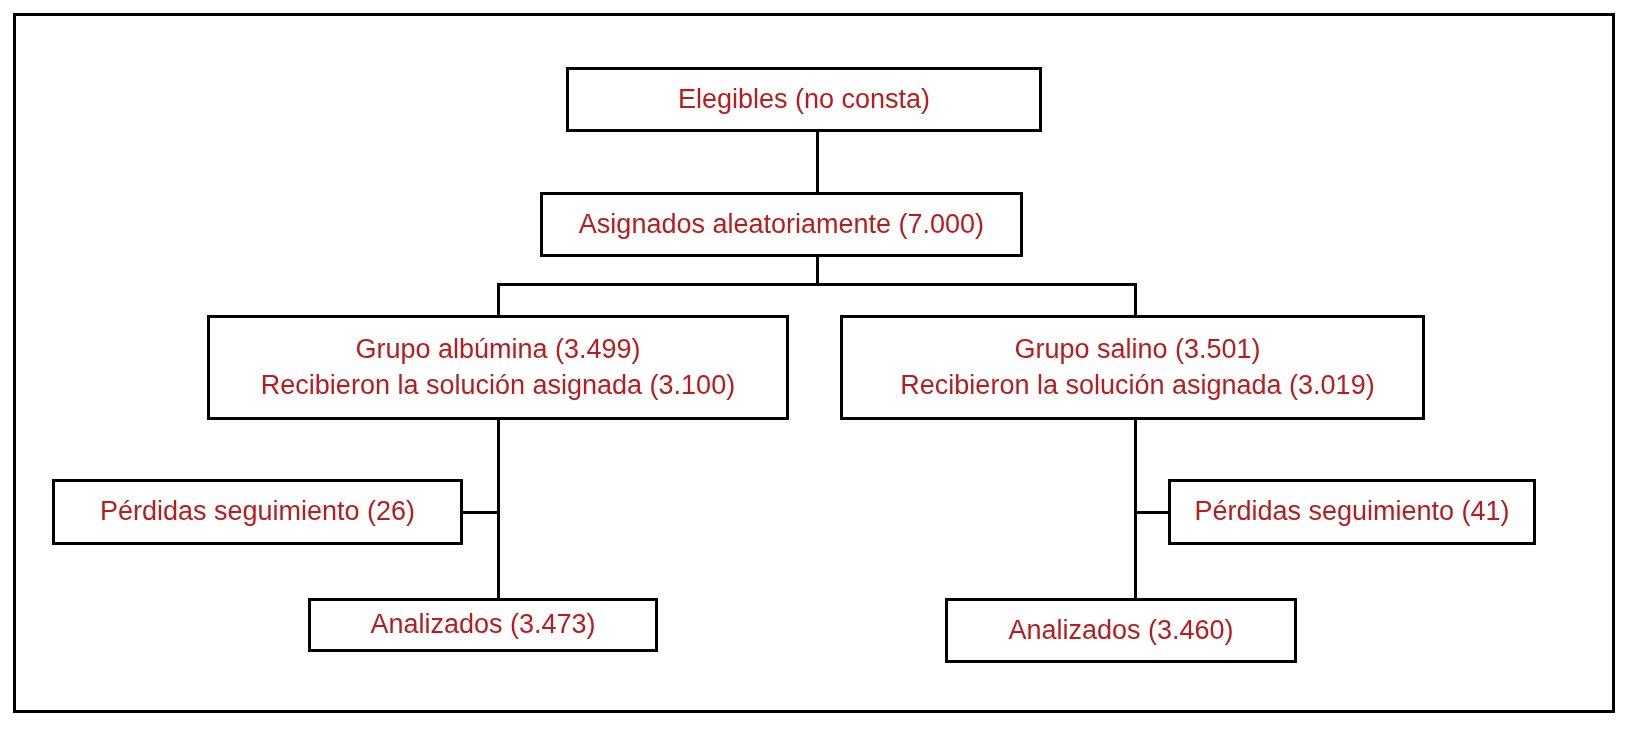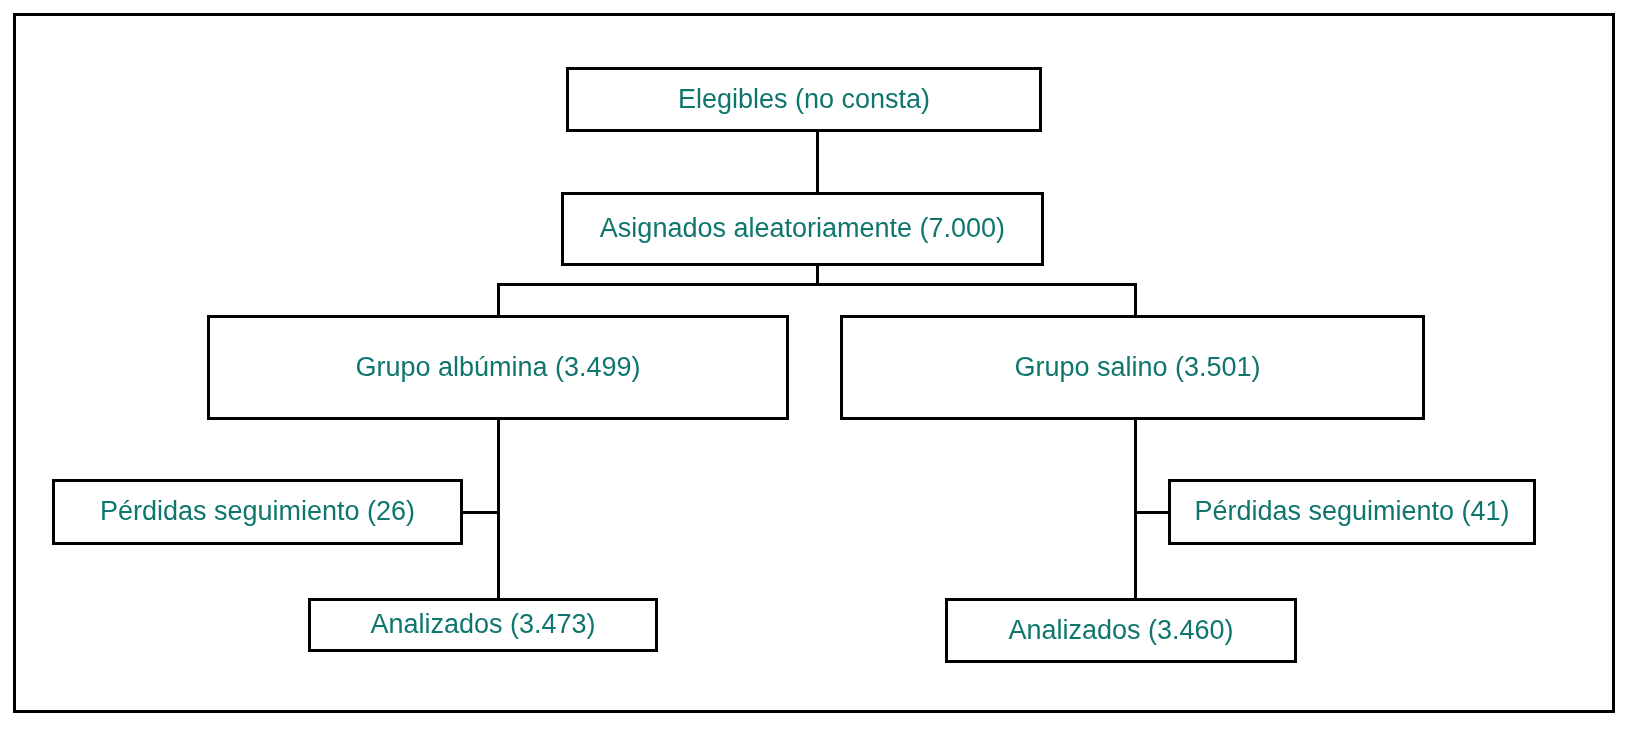--- a/index.html
+++ b/index.html
@@ -6,21 +6,21 @@
     margin: 0;
     padding: 0;
     background: #ffffff;
   }
   .canvas {
     position: relative;
     width: 1641px;
     height: 735px;
     background: #ffffff;
     font-family: "Liberation Sans", sans-serif;
-    color: #0f766e;
+    color: #b91c1c;
     overflow: hidden;
   }
   .outer-border {
     position: absolute;
     left: 13px;
     top: 13px;
     width: 1602px;
     height: 700px;
     border: 3px solid #000000;
     box-sizing: border-box;
@@ -42,21 +42,21 @@
     z-index: 2;
   }
   .node span { display: block; }
   .connector {
     position: absolute;
     background: #000000;
     z-index: 1;
   }
   
   #box-eligible        { left: 566px;  top: 67px;  width: 476px; height: 65px; }
-  #box-randomized      { left: 561px;  top: 192px; width: 483px; height: 74px; }
+  #box-randomized      { left: 540px;  top: 192px; width: 483px; height: 65px; }
   #box-group-albumin   { left: 207px;  top: 315px; width: 582px; height: 105px; }
   #box-group-saline    { left: 840px;  top: 315px; width: 585px; height: 105px; padding-left: 10px; }
   #box-lost-albumin    { left: 52px;   top: 479px; width: 411px; height: 66px; }
   #box-lost-saline     { left: 1168px; top: 479px; width: 368px; height: 66px; }
   #box-analyzed-albumin{ left: 308px;  top: 598px; width: 350px; height: 54px; }
   #box-analyzed-saline { left: 945px;  top: 598px; width: 352px; height: 65px; }
   
   #conn-eligible-randomized { left: 816px;  top: 132px; width: 3px;   height: 60px; }
   #conn-randomized-stub     { left: 816px;  top: 255px; width: 3px;   height: 31px; }
   #conn-split-horizontal    { left: 497px;  top: 283px; width: 640px; height: 3px; }
@@ -87,24 +87,26 @@
   <div class="node" id="box-eligible">
     <span>Elegibles (no consta)</span>
   </div>
 
   <div class="node" id="box-randomized">
     <span>Asignados aleatoriamente (7.000)</span>
   </div>
 
   <div class="node" id="box-group-albumin">
     <span>Grupo albúmina (3.499)</span>
+    <span>Recibieron la solución asignada (3.100)</span>
   </div>
 
   <div class="node" id="box-group-saline">
     <span>Grupo salino (3.501)</span>
+    <span>Recibieron la solución asignada (3.019)</span>
   </div>
 
   <div class="node" id="box-lost-albumin">
     <span>Pérdidas seguimiento (26)</span>
   </div>
 
   <div class="node" id="box-lost-saline">
     <span>Pérdidas seguimiento (41)</span>
   </div>
 

